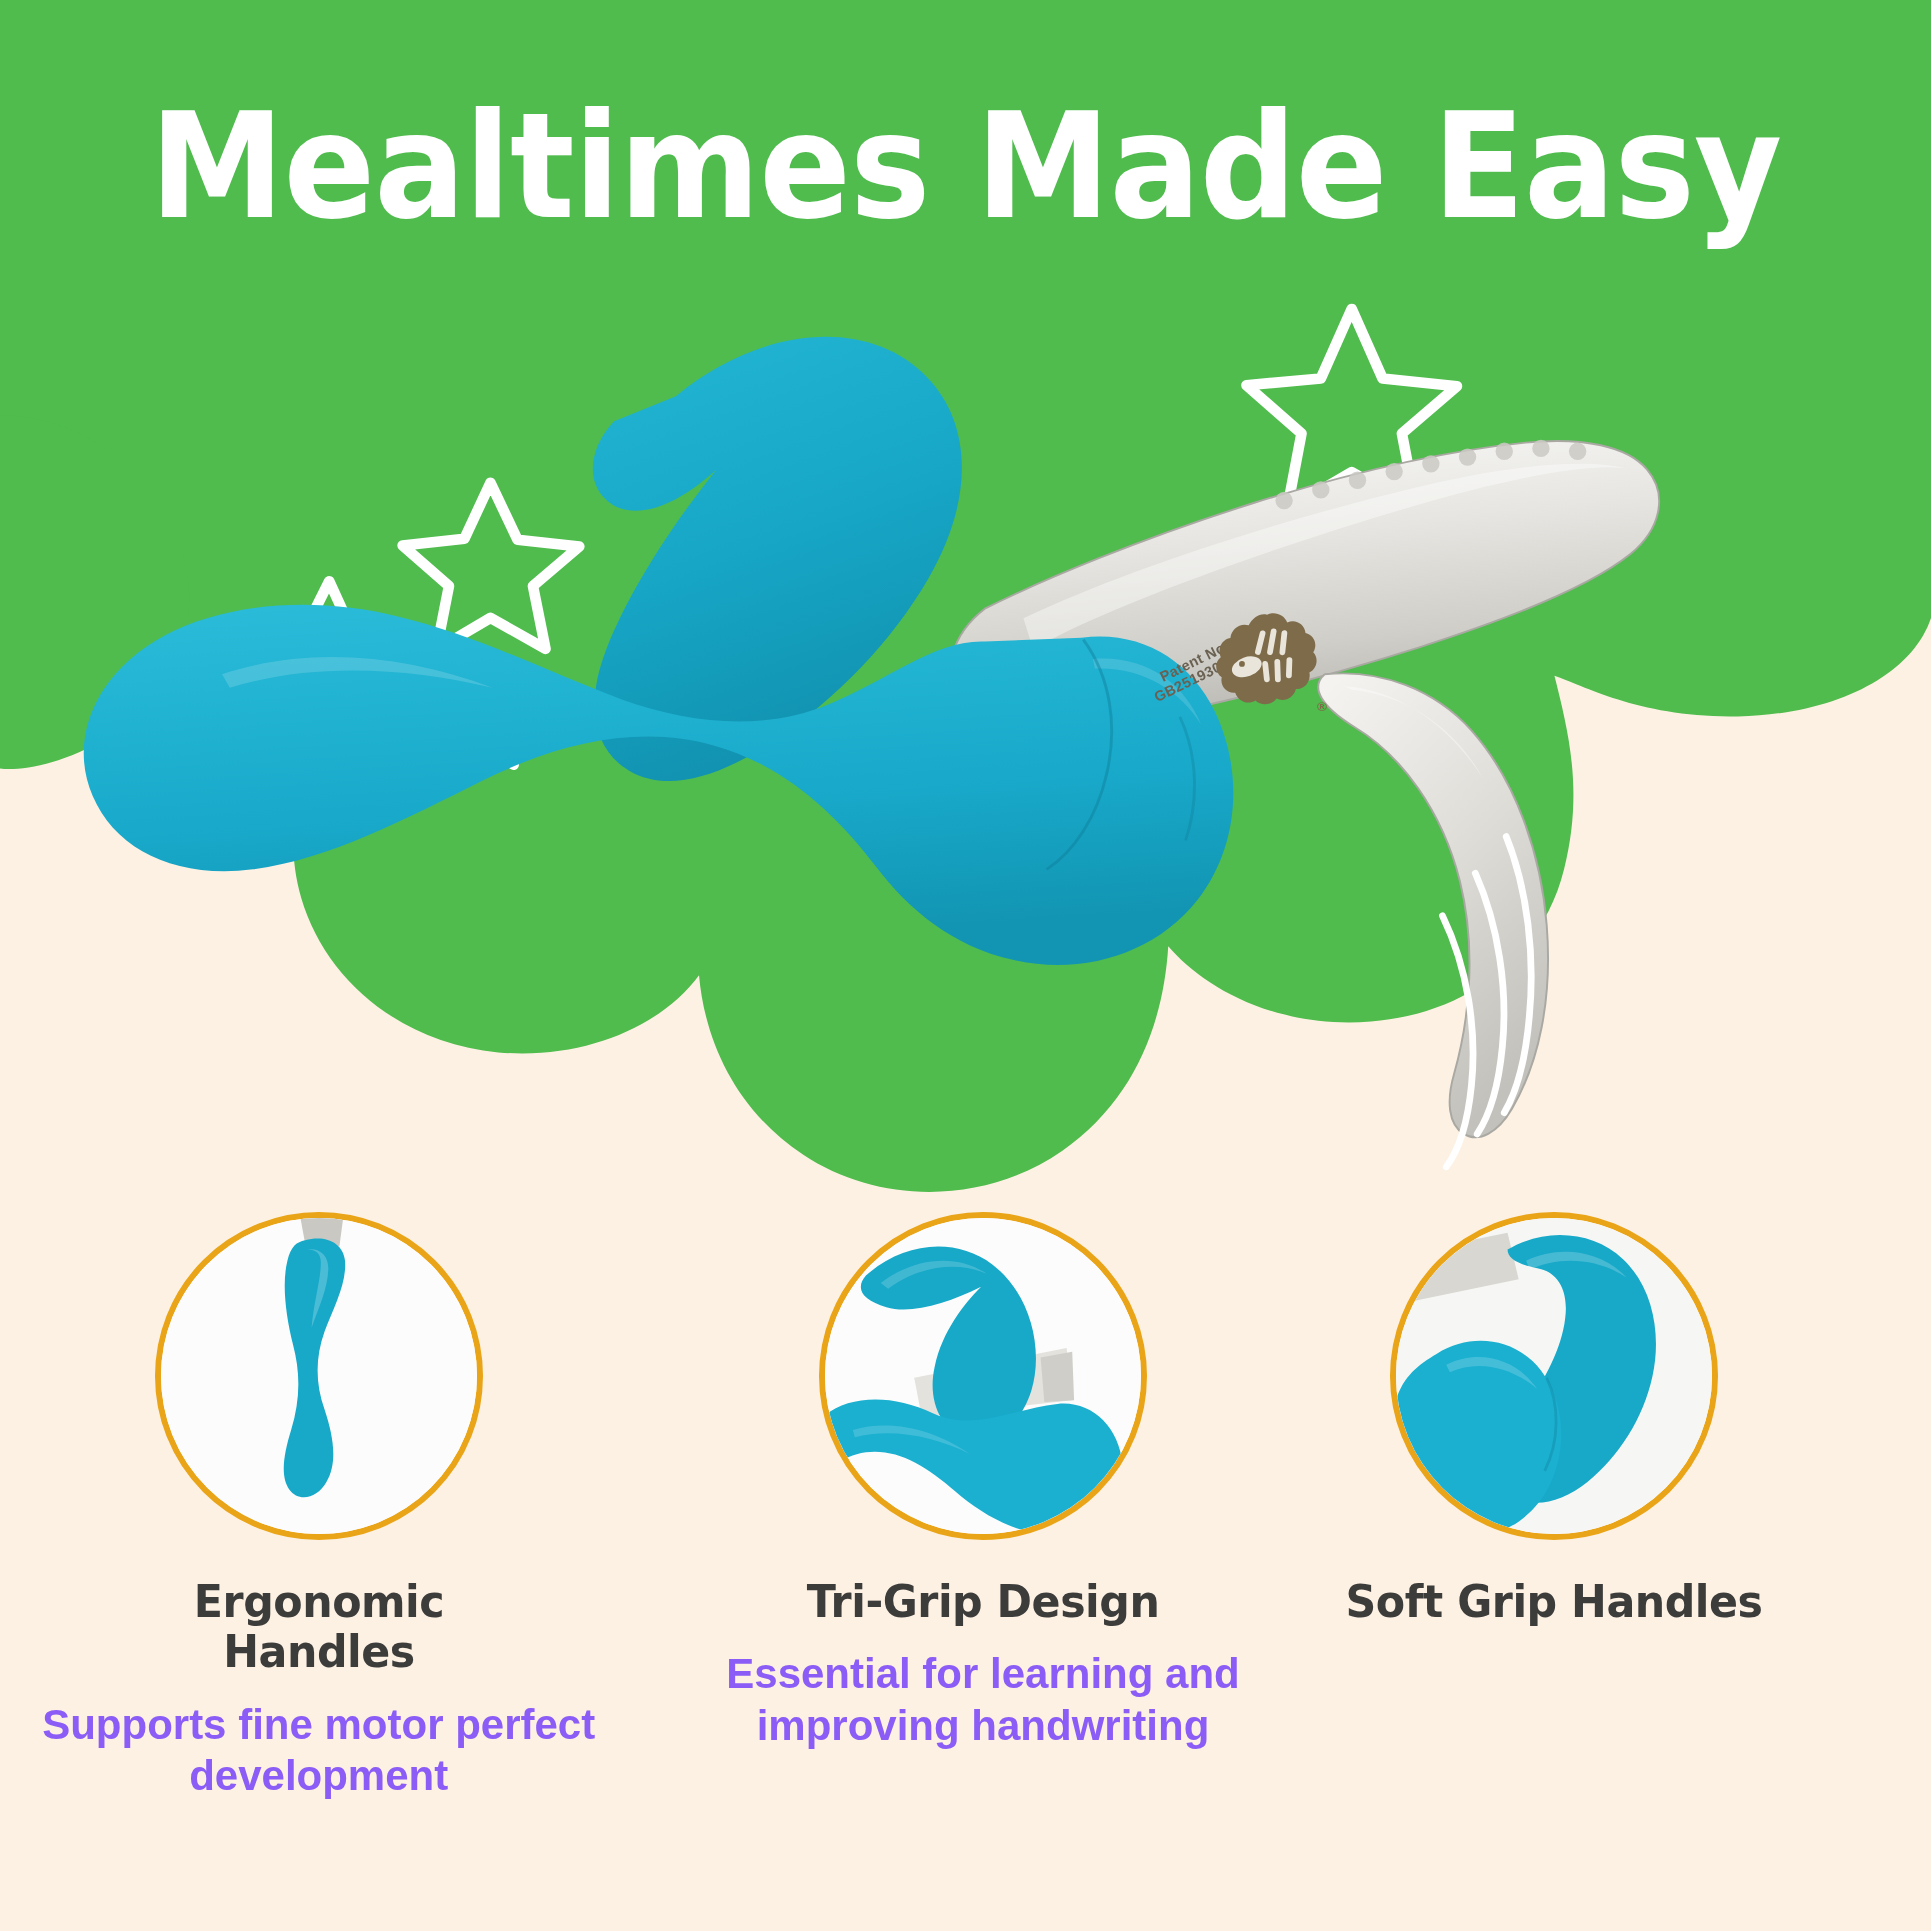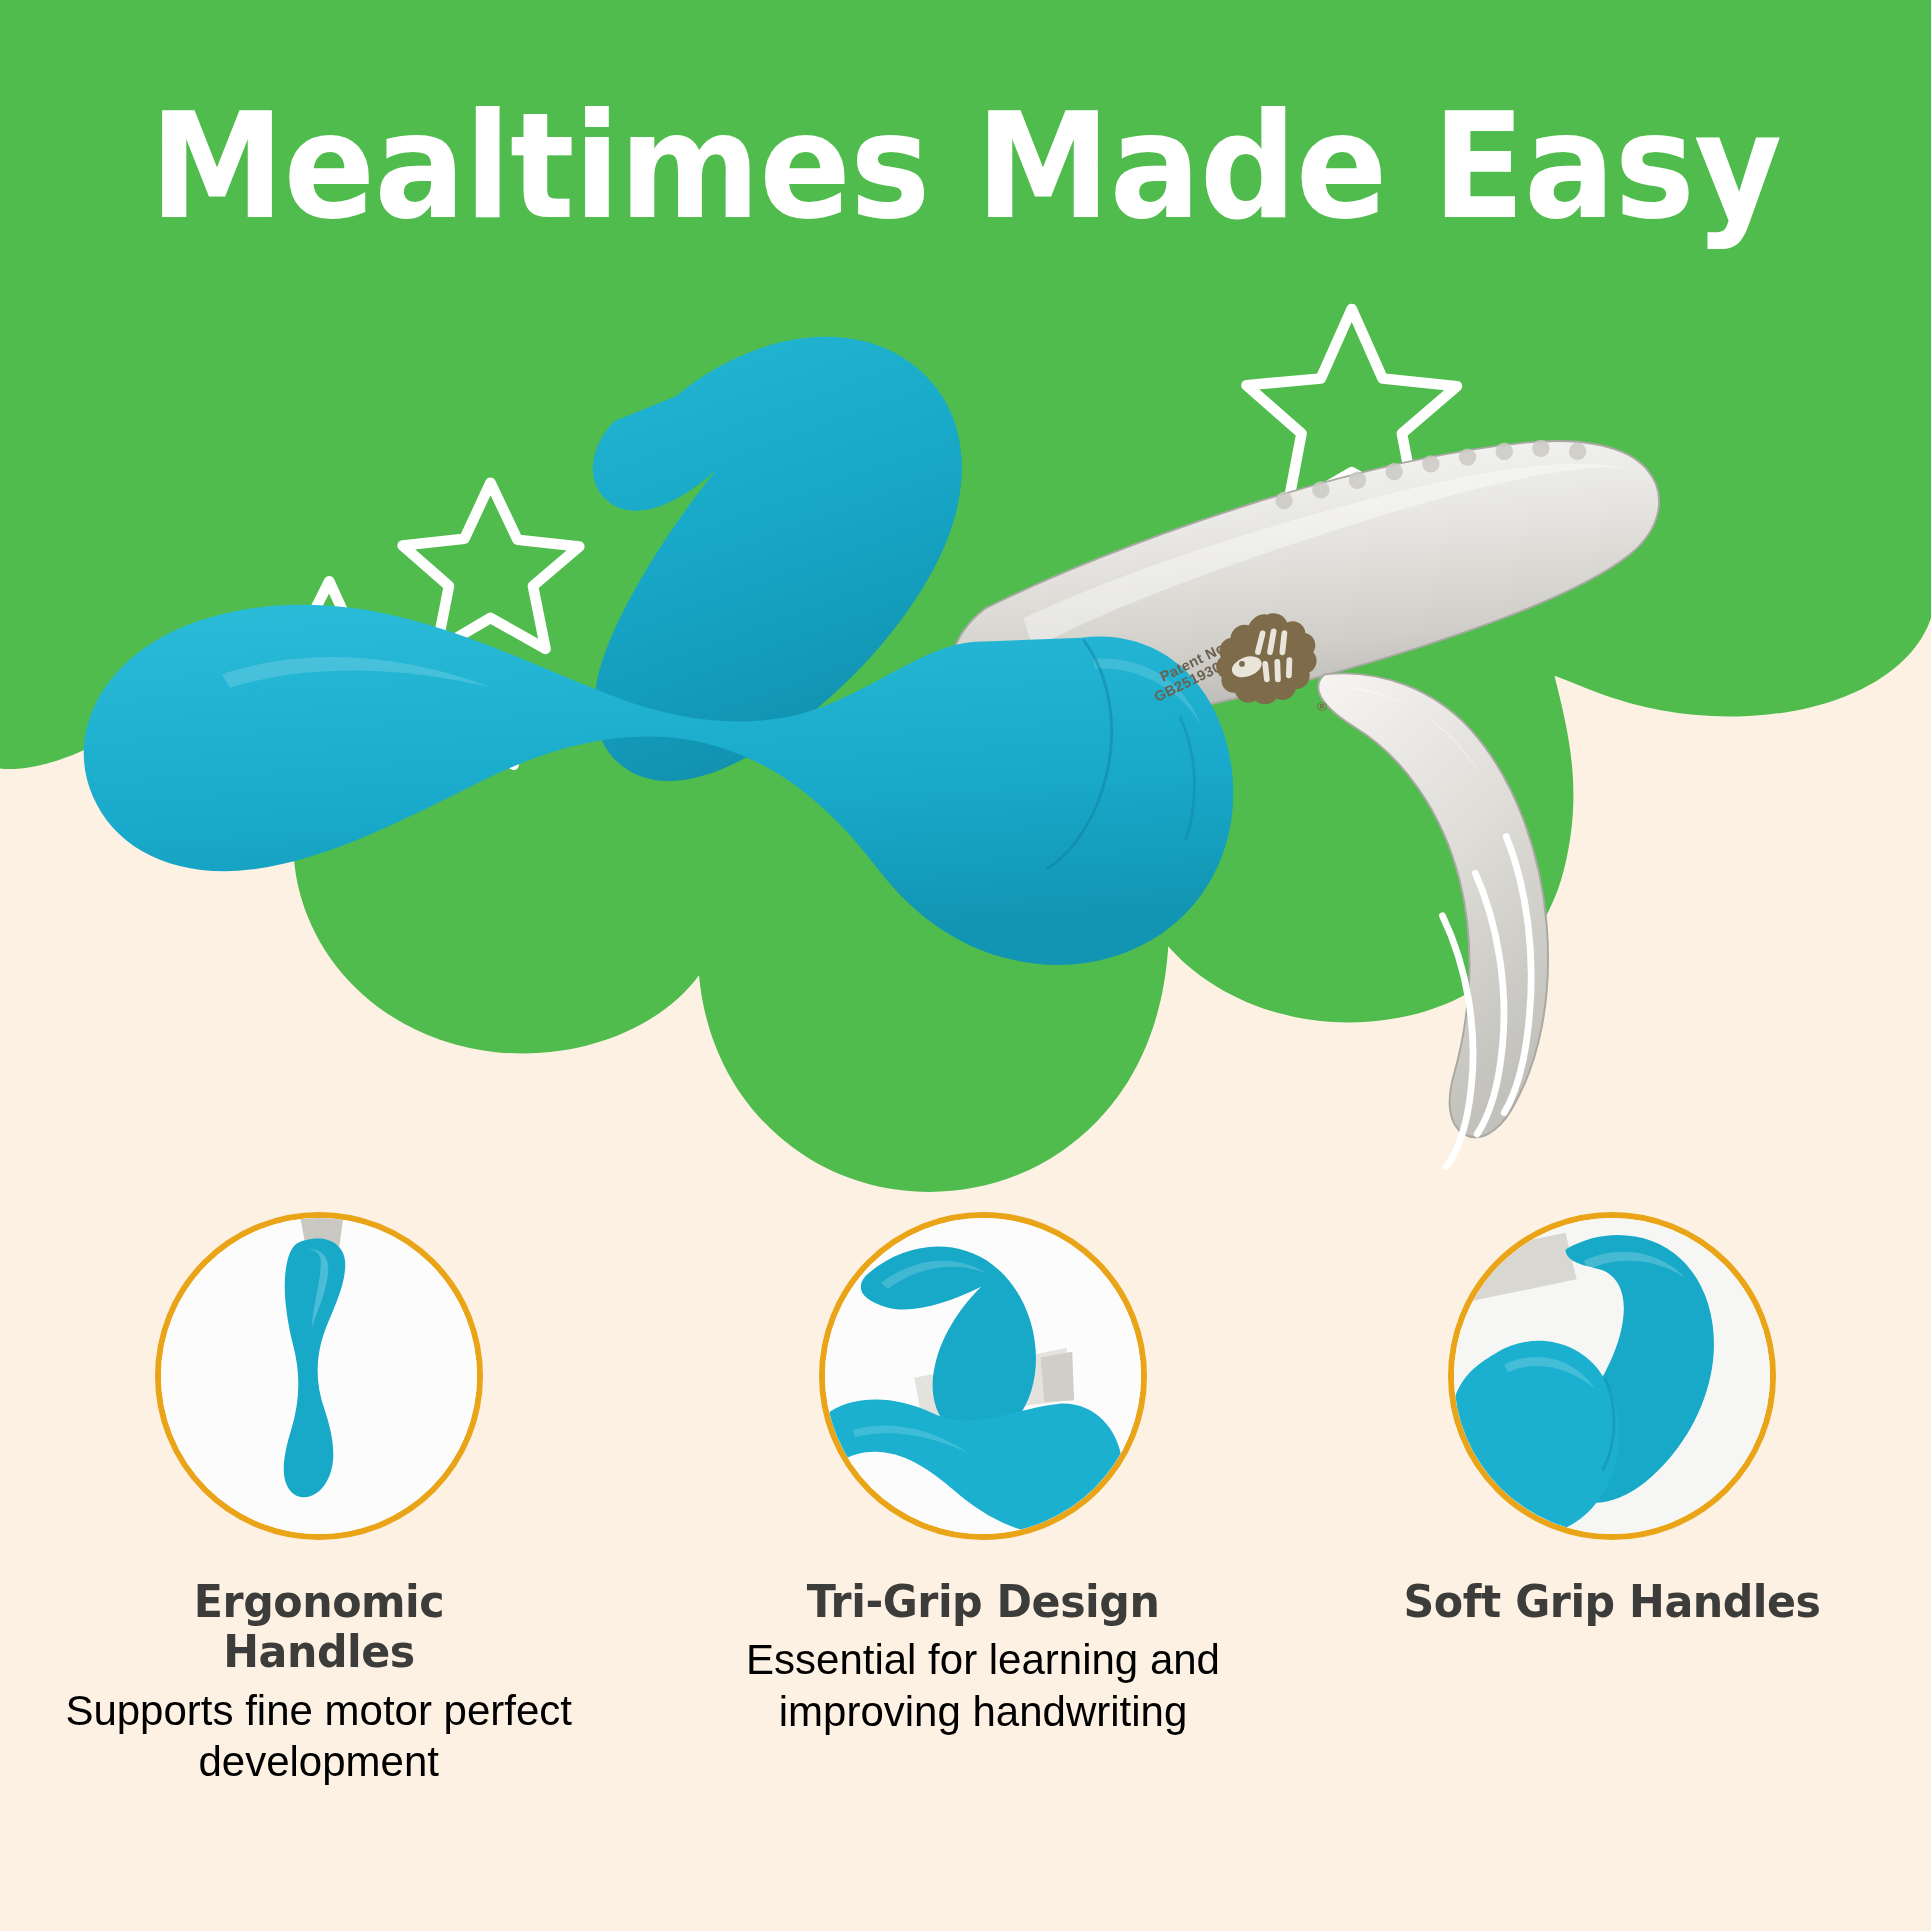--- a/index.html
+++ b/index.html
@@ -57,27 +57,28 @@
     text-align:center;
     color:#3C3C3B;
     font-size:45px;
     font-weight:bold;
     line-height:1.12;
     font-family:"DejaVu Sans","Liberation Sans",sans-serif;
     letter-spacing:-0.5px;
     transform:scaleX(0.95);
   }
   .fbody{
-    margin-top:7px;
+    margin-top:21px;
     text-align:center;
-    color:#000000;
+    color:#8b5cf6;
     font-size:42px;
     line-height:1.22;
     font-family:"Liberation Sans",sans-serif;
     padding:0 21px;
+    font-weight:bold;
   }
 </style>
 </head>
 <body>
 
 <div id="stage">
 
   <svg id="bg-svg" viewBox="0 0 2000 2000">
     <rect x="0" y="0" width="2000" height="2000" fill="#FDF1E3"></rect>
 
@@ -321,21 +322,21 @@
           <path fill="#FFFFFF" opacity="0.16" d="
             M30,228 C72,216 118,228 156,254 C116,234 70,226 32,236 Z"></path>
         </svg>
       </div>
       <div class="ftitle">
         <div>Tri-Grip Design</div>
       </div>
       <div class="fbody">Essential for learning and improving handwriting</div>
     </div>
 
-    <div class="feature" style="left:1303px;">
+    <div class="feature" style="left:1245px;">
       <div class="fcircle">
         <svg viewBox="0 0 340 340" preserveAspectRatio="xMidYMid slice">
           <rect width="340" height="340" fill="#F6F7F5"></rect>
           <path fill="#D8D7D1" d="M0,40 L120,16 L132,66 L6,92 Z"></path>
           <path fill="#18A9C9" d="
             M120,34 C160,10 212,14 244,44
             C276,74 286,124 276,170
             C266,216 240,256 206,284
             C176,308 142,314 124,296
             C106,278 112,244 134,212

